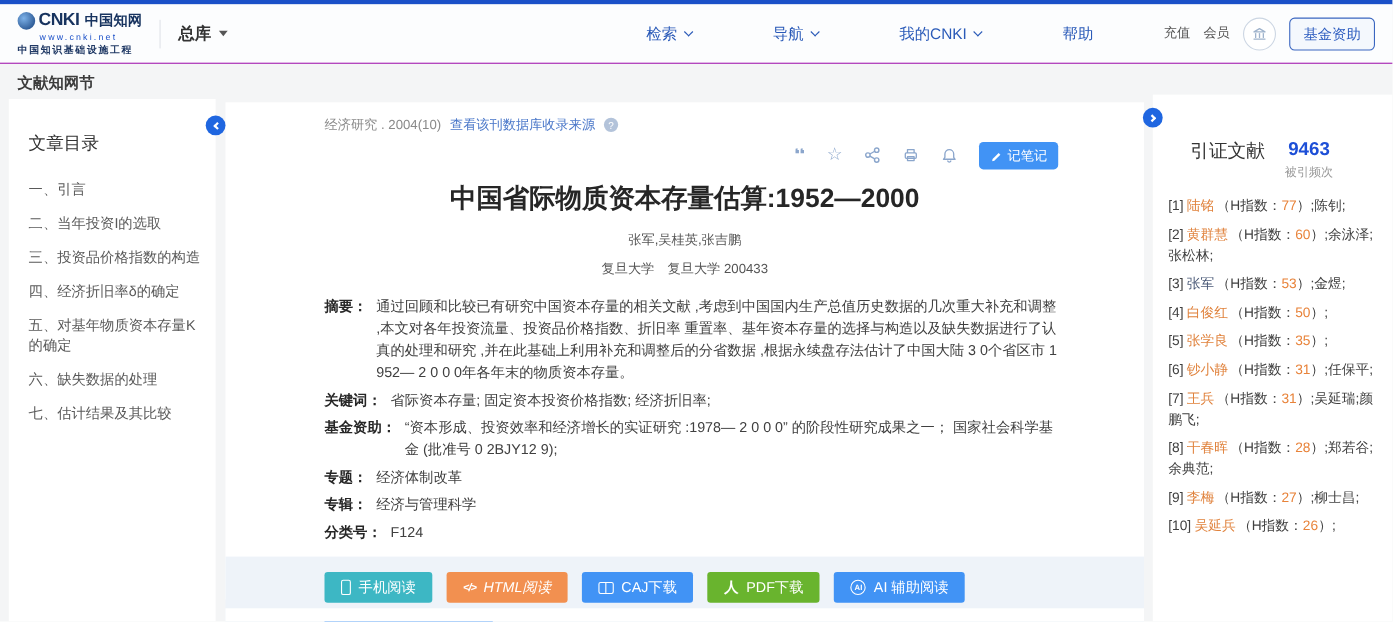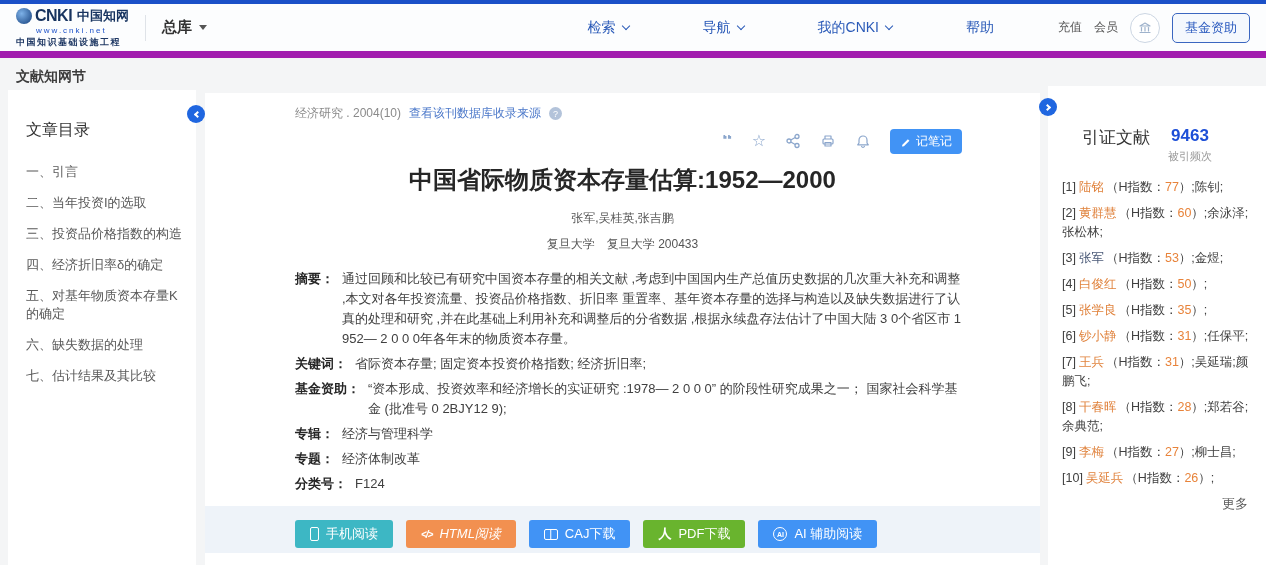--- a/index.html
+++ b/index.html
@@ -1,20 +1,20 @@
 <!DOCTYPE html>
 <html><head>
 <meta charset="utf-8">
 <style>
   *{margin:0;padding:0;box-sizing:border-box;}
   html,body{width:1266px;height:565px;}
   body{font-family:"Liberation Sans","DejaVu Sans",sans-serif;background:#f4f5f6;position:relative;overflow:hidden;color:#333;}
   .topbar{height:4px;background:#1b50c8;}
   
-  .header{height:54px;background:#fcfdfe;display:flex;align-items:center;padding:0 16px;border-bottom:7px solid #a21caf;}
+  .header{height:54px;background:#fcfdfe;display:flex;align-items:center;padding:0 16px;border-bottom:1px solid #a21caf;}
   .logo{display:flex;flex-direction:column;cursor:pointer;}
   .logo-row1{display:flex;align-items:center;gap:3px;}
   .globe{width:16px;height:16px;border-radius:50%;background:radial-gradient(circle at 35% 35%,#7db1e8,#123d7a);}
   .brand{font-size:16px;font-weight:bold;color:#17335f;letter-spacing:-0.5px;}
   .brand-cn{font-size:13px;font-weight:bold;color:#17335f;margin-left:2px;}
   .logo-url{font-size:8px;color:#1b50c8;letter-spacing:2px;margin:1px 0 1px 20px;}
   .logo-slogan{font-size:9px;font-weight:bold;color:#1f3864;letter-spacing:1.5px;}
   .hdr-divider{width:1px;height:26px;background:#dfe3e8;margin:0 16px;}
   .db-switcher{display:flex;align-items:center;font-size:15px;font-weight:bold;color:#333;cursor:pointer;}
   .caret-dn{width:0;height:0;border-left:4px solid transparent;border-right:4px solid transparent;border-top:5px solid #555;display:inline-block;margin-left:7px;}
@@ -235,27 +235,27 @@
           <span class="field-label" data-name="field-label">关键词：</span>
           <span class="field-value" data-name="field-value">省际资本存量; 固定资本投资价格指数; 经济折旧率;</span>
         </div>
 
         <div class="field-row" data-name="article-field">
           <span class="field-label" data-name="field-label">基金资助：</span>
           <span class="field-value" data-name="field-value">“资本形成、投资效率和经济增长的实证研究 :1978— 2 0 0 0” 的阶段性研究成果之一； 国家社会科学基金 (批准号 0 2BJY12 9);</span>
         </div>
 
         <div class="field-row" data-name="article-field">
+          <span class="field-label" data-name="field-label">专题：</span>
+          <span class="field-value" data-name="field-value">经济体制改革</span>
+        </div>
+
+        <div class="field-row" data-name="article-field">
           <span class="field-label" data-name="field-label">专辑：</span>
           <span class="field-value" data-name="field-value">经济与管理科学</span>
-        </div>
-
-        <div class="field-row" data-name="article-field">
-          <span class="field-label" data-name="field-label">专题：</span>
-          <span class="field-value" data-name="field-value">经济体制改革</span>
         </div>
 
         <div class="field-row" data-name="article-field">
           <span class="field-label" data-name="field-label">分类号：</span>
           <span class="field-value" data-name="field-value">F124</span>
         </div>
       </div>
 
     <div class="actions-band" data-name="actions-band">
       <div class="act-row" data-name="action-buttons-row">
@@ -344,16 +344,15 @@
         </div>
 
         <div class="cite-item" data-name="citation-item">
           <span class="cite-index" data-name="citation-index">[9]</span><a class="cite-name" data-name="citation-author-link" style="color: rgb(224, 130, 60);">李梅</a><span class="h-prefix" data-name="h-index-prefix">（H指数：</span><span class="h-val" data-name="h-index-value">27</span><span class="h-suffix" data-name="h-index-suffix">）</span><span class="cite-tail" data-name="citation-coauthors">;柳士昌;</span>
         </div>
 
         <div class="cite-item" data-name="citation-item">
           <span class="cite-index" data-name="citation-index">[10]</span><a class="cite-name" data-name="citation-author-link" style="color: rgb(224, 130, 60);">吴延兵</a><span class="h-prefix" data-name="h-index-prefix">（H指数：</span><span class="h-val" data-name="h-index-value">26</span><span class="h-suffix" data-name="h-index-suffix">）</span><span class="cite-tail" data-name="citation-coauthors">;</span>
         </div>
       </div>
-    <div class="more" data-name="more-link">更多</div>
   </aside>
 
 </div>
 
 </body></html>

